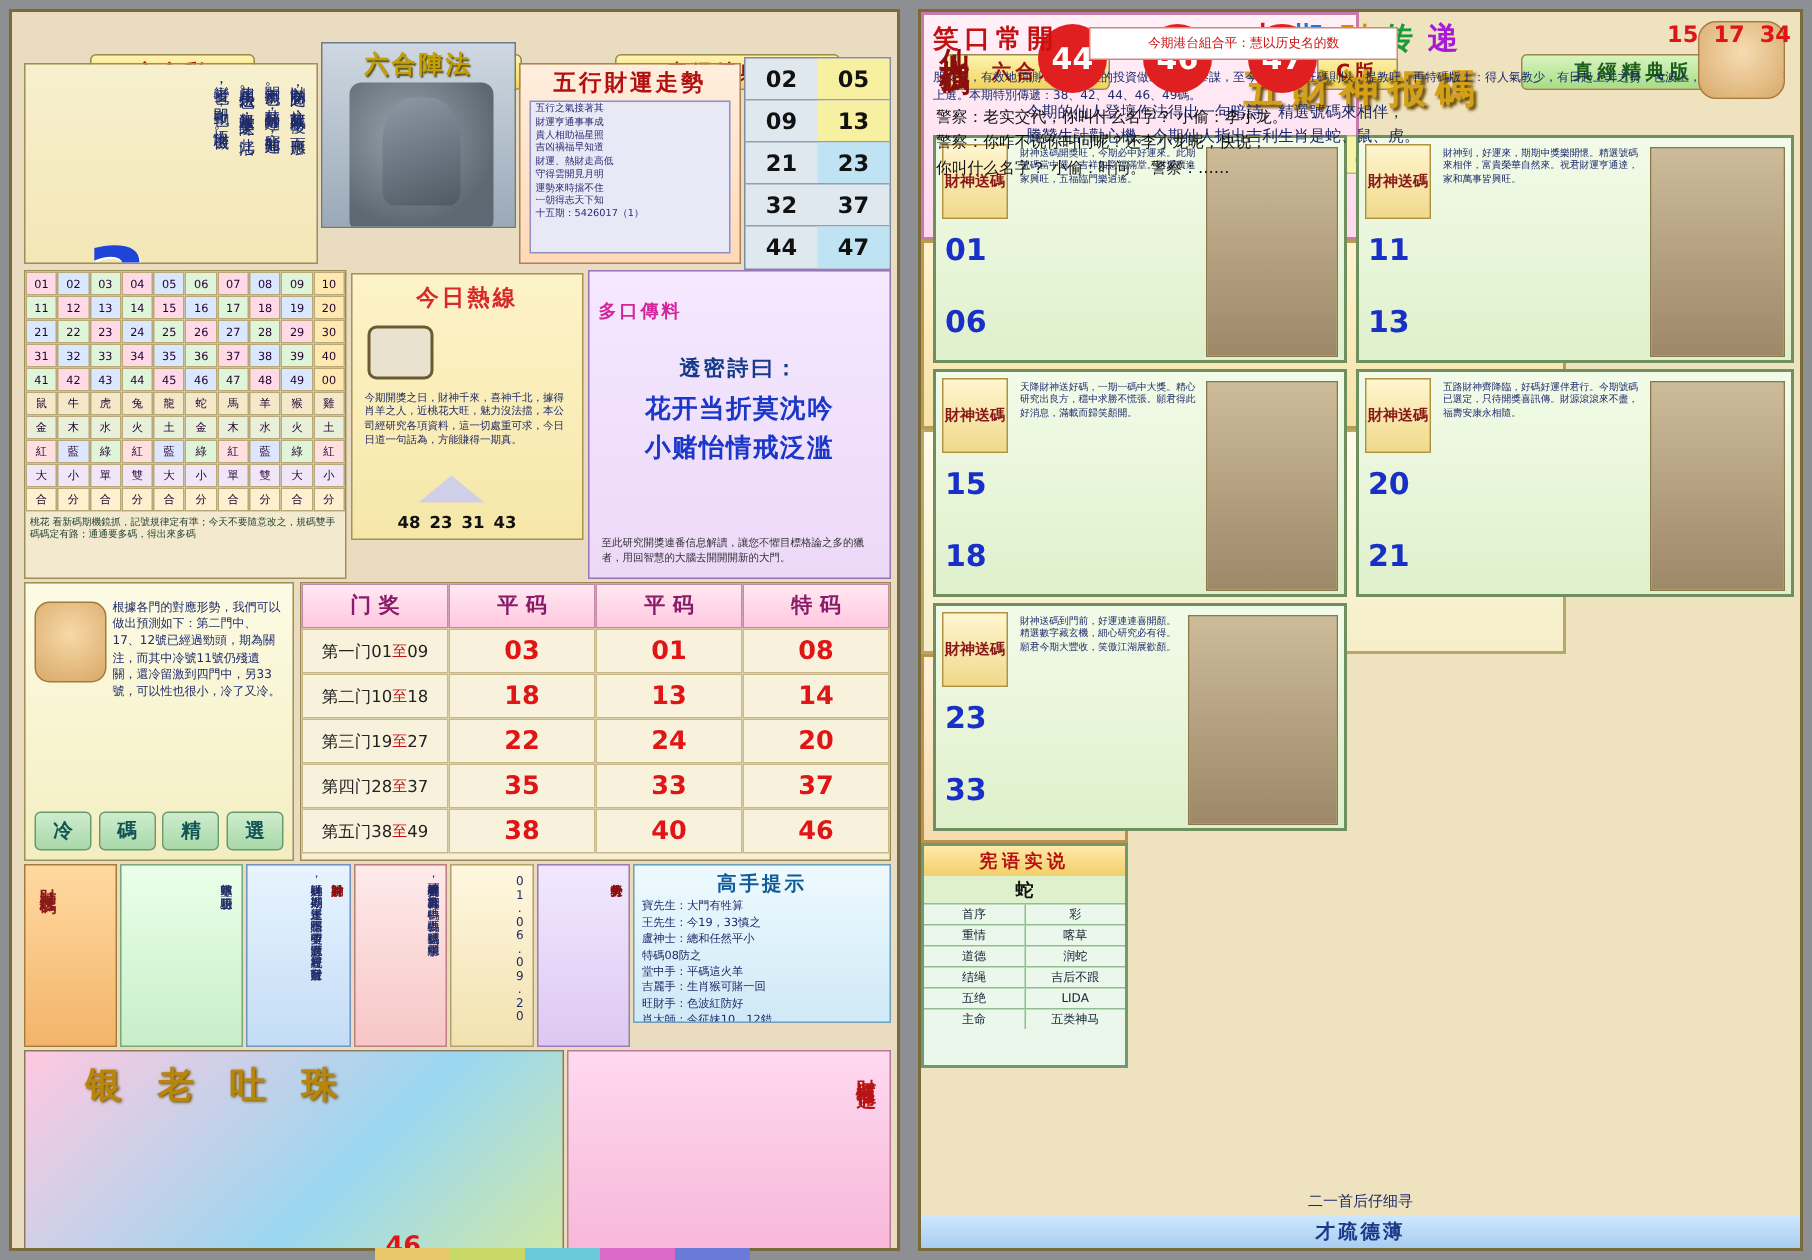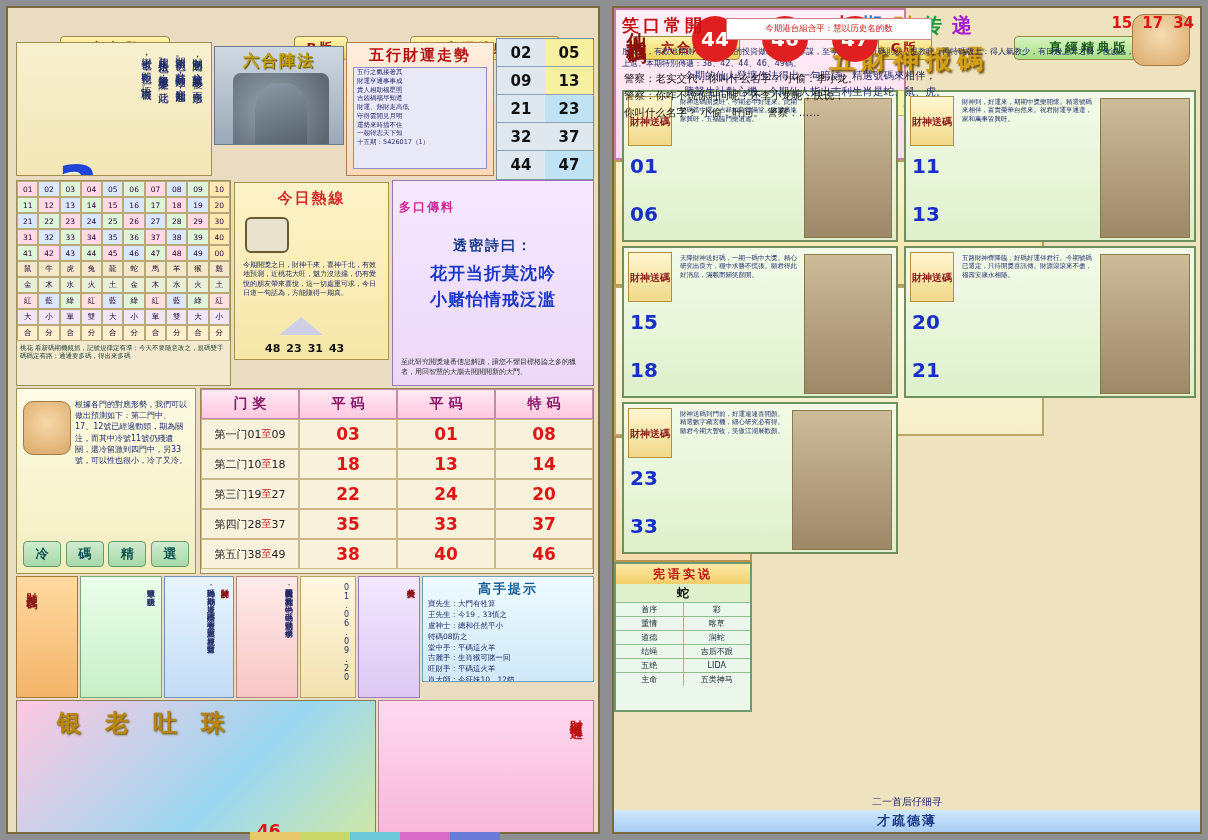--- a/index.html
+++ b/index.html
@@ -35,21 +35,21 @@
   }
 
   
   #a-article { left:8px; top:34px; width:196px; height:134px;
     background:linear-gradient(#f7f0cf,#f3e7b6); border:1px solid #a08f55; }
   #a-article .vwrap { position:absolute; inset:6px 6px 6px 6px; display:flex; flex-direction:row-reverse; gap:3px; }
   #a-article .vwrap span { writing-mode:vertical-rl; text-orientation:upright; font-size:10.5px; color:#1d2a6b; letter-spacing:1px;}
 
   #a-bignum { position:absolute; left:40px; top:110px; font-size:60px; font-weight:bold; color:#1e44d8; letter-spacing:30px; text-shadow:1px 1px 0 #fff; }
 
-  #a-lion { left:206px; top:38px; width:130px; height:99px;
+  #a-lion { left:206px; top:20px; width:130px; height:124px;
     background:linear-gradient(#cfd8e2,#9aa9b8); border:1px solid #6a7a8a; }
   #a-lion .title { position:absolute; top:4px; left:0; right:0; text-align:center; font-size:16px; font-weight:bold; color:#c4a000; text-shadow:1px 1px 1px #5b4a00; letter-spacing:2px;}
   #a-lion .figure { position:absolute; left:18px; top:26px; width:96px; height:100px; background:radial-gradient(circle at 40% 35%, #97a3ad, #5d6873 70%); border-radius:8px;}
   #a-lion .figure:after{content:"";position:absolute;left:22px;top:10px;width:52px;height:72px;background:linear-gradient(160deg,#8d99a4,#4f5a65);border-radius:40% 40% 14% 14%;}
 
   #a-wuxing { left:338px; top:34px; width:148px; height:134px;
     background:linear-gradient(#ffeede,#ffd9b8); border:1px solid #b08050; }
   #a-wuxing .t { position:absolute; top:3px; left:0; right:0; text-align:center; font-size:15px; font-weight:bold; color:#b31111; letter-spacing:2px;}
   #a-wuxing .box { position:absolute; left:6px; top:24px; right:6px; bottom:6px; background:#e8e8f6; border:1px solid #8f8fbe; }
   #a-wuxing .box .ln { font-size:6.5px; color:#2a2a70; padding:0 3px; line-height:1.35;}
@@ -352,21 +352,21 @@
         <div class="gc" style="background:#fdf0cf">分</div>
         <div class="gc" style="background:#fdf0cf">合</div>
         <div class="gc" style="background:#fdf0cf">分</div>
       </div>
       <div style="padding:3px; font-size:6.5px; color:#243; line-height:1.3;">桃花  看新碼期機鏡抓，記號規律定有準；今天不要隨意改之，規碼雙手碼碼定有路；通通要多碼，得出來多碼</div>
     </div>
 
     <div class="panel" id="a-phone">
       <div class="t">今日熱線</div>
       <div class="p"></div>
-      <div class="body">今期開獎之日，財神千來，喜神千北，有效地預測，近桃花大旺，魅力沒法擋，仍有愛悅的朋友帶來喜悅，這一切處重可求，今日日道一句話為，方能賺得一期真。</div>
+      <div class="body">今期開獎之日，財神千來，喜神千北，據得肖羊之人，近桃花大旺，魅力沒法擋，本公司經研究各項資料，這一切處重可求，今日日道一句話為，方能賺得一期真。</div>
       <div class="tri"></div>
       <div class="nums">
         <span>48</span>
         <span>23</span>
         <span>31</span>
         <span>43</span>
       </div>
     </div>
 
     <div class="panel" id="a-toumi">
@@ -477,21 +477,21 @@
 
     <div class="panel" id="a-tips">
       <div class="t">高手提示</div>
       <div class="b">
         <div>寶先生：大門有牲算</div>
         <div>王先生：今19，33慎之</div>
         <div>盧神士：總和任然平小</div>
         <div>特碼08防之</div>
         <div>堂中手：平碼這火羊</div>
         <div>吉麗手：生肖猴可賭一回</div>
-        <div>旺財手：平碼這火羊</div>
+        <div>旺財手：色波紅防好</div>
         <div>肖大師：今征妹10，12錯</div>
         <div>聯賬士：08全身而退</div>
         <div>神童子：財神降臨于北</div>
       </div>
     </div>
 
     <div class="panel" id="a-dragon">
       <div class="t">银老吐珠</div>
       <div class="nums">
 

